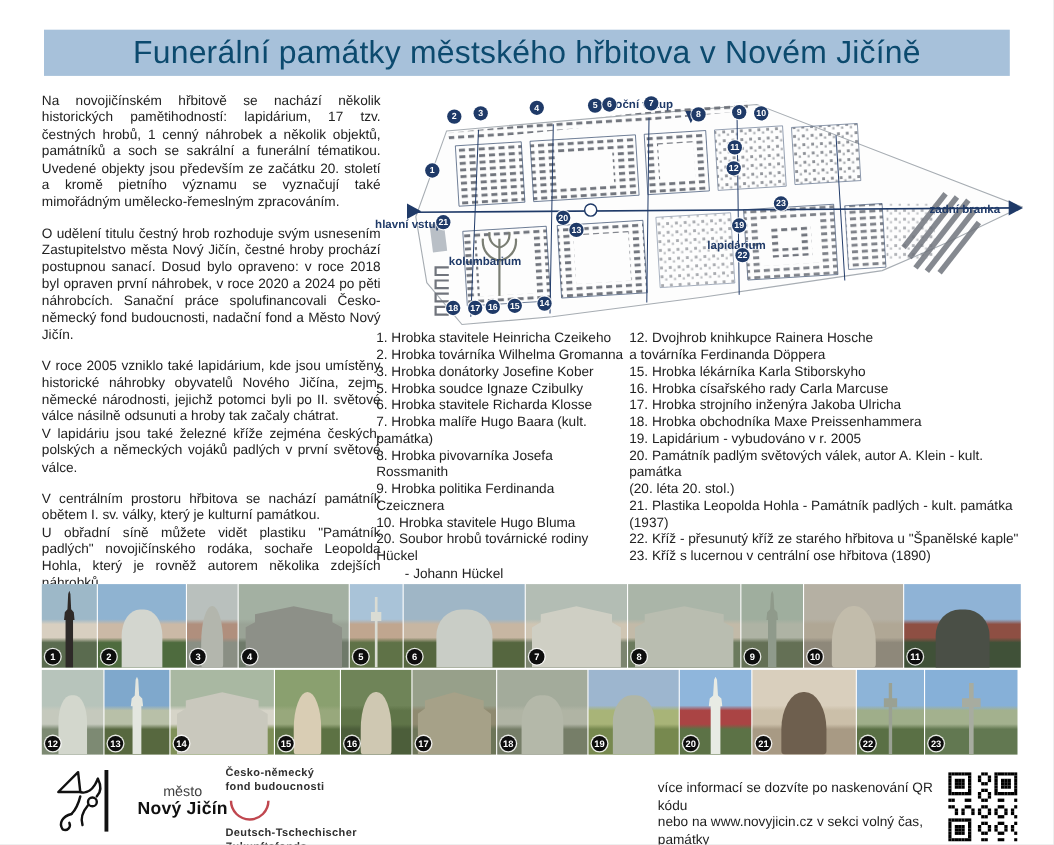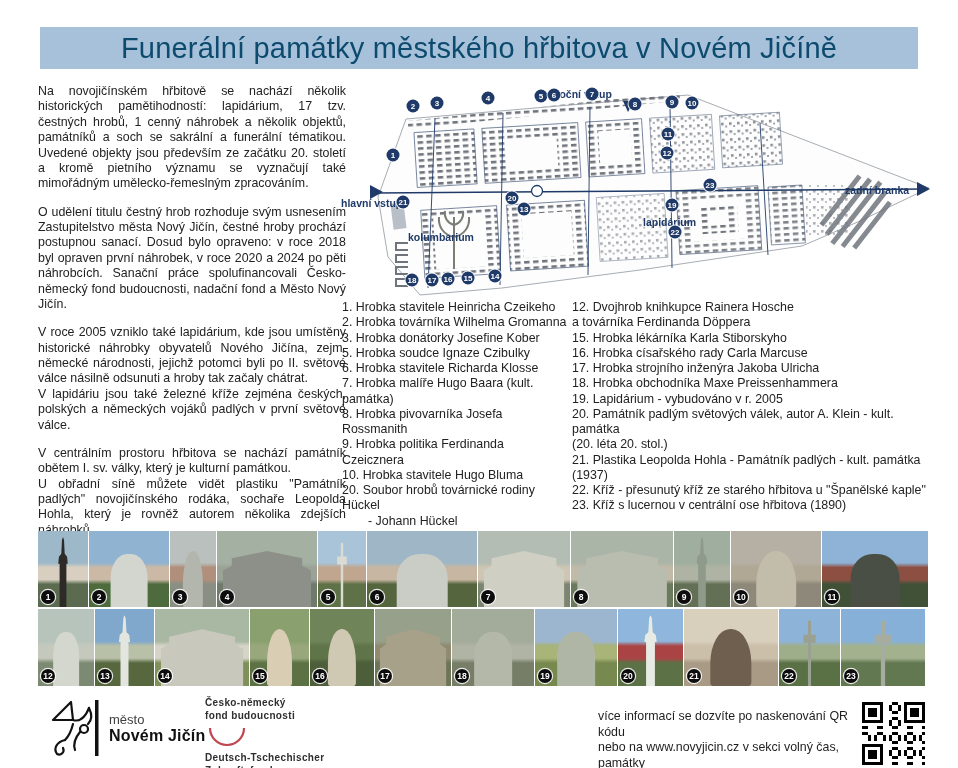--- a/index.html
+++ b/index.html
@@ -40,21 +40,21 @@
   .m-obelisk{width:34%;height:92%;clip-path:polygon(30% 100%,30% 38%,22% 38%,26% 28%,40% 24%,44% 4%,50% 0,56% 4%,60% 24%,74% 28%,78% 38%,70% 38%,70% 100%);}
   .m-stele{width:46%;height:70%;border-radius:45% 45% 0 0;}
   .m-maus{width:88%;height:80%;clip-path:polygon(0 100%,0 40%,10% 32%,10% 20%,50% 8%,90% 20%,90% 32%,100% 40%,100% 100%);}
   .m-statue{width:44%;height:74%;border-radius:48% 48% 8% 8%/60% 60% 6% 6%;}
   .m-cross{width:42%;height:90%;clip-path:polygon(44% 100%,44% 38%,26% 38%,26% 26%,44% 26%,44% 6%,56% 6%,56% 26%,74% 26%,74% 38%,56% 38%,56% 100%);}
   .pbadge{position:absolute;left:3px;bottom:3px;width:14px;height:14px;border-radius:50%;background:#0d0d0d;
           color:#fff;font-size:8.5px;font-weight:bold;display:flex;align-items:center;justify-content:center;
           box-shadow:0 0 0 1.2px rgba(255,255,255,.85);}
 
   
-  .footer-citylogo{position:absolute;left:45px;top:698px;display:flex;align-items:center;gap:6px;}
+  .footer-citylogo{position:absolute;left:45px;top:698px;display:flex;align-items:center;gap:22px;text-align:center;}
   .citylogo-text .l1{font-size:13px;color:#3f3f3f;}
   .citylogo-text .l2{font-size:16px;font-weight:bold;color:#101010;letter-spacing:.2px;}
   .footer-fund{position:absolute;left:205px;top:697px;font-size:10px;color:#2f2f2f;line-height:1.25;}
   .footer-fund .blk{white-space:pre-line;font-weight:bold;letter-spacing:.35px;}
   .footer-fund svg{display:block;margin:4px 0 4px 2px;}
   .footer-info{position:absolute;left:598px;top:709px;width:262px;font-size:12.4px;line-height:1.25;
                color:#1e1e1e;white-space:pre-line;}
   .qr{position:absolute;left:862px;top:702px;width:63px;height:63px;background:#fff;}
 </style>
 </head>
@@ -321,21 +321,21 @@
         <path d="M28,22 C34,24 40,20 44,10"></path>
         <path d="M44,10 C47,16 47,22 43,26"></path>
         <path d="M28,26 C26,34 24,38 20,42"></path>
         <path d="M20,42 C12,44 8,50 12,56 C16,58 20,54 18,50"></path>
         <circle cx="39" cy="31" r="4"></circle>
         <path d="M35,34 C30,40 28,46 30,52"></path>
       </g>
     </svg>
     <div class="citylogo-text">
       <div class="l1">město</div>
-      <div class="l2">Novém Jičín</div>
+      <div class="l2">Nový Jičín</div>
     </div>
   </div>
 
   <div class="footer-fund">
     <div class="blk">Česko-německý
 fond budoucnosti</div>
     <svg width="40" height="22" viewBox="0 0 40 22">
       <path d="M3,2 A17,17 0 0 0 37,2" fill="none" stroke="#c0474f" stroke-width="2.2"></path>
     </svg>
     <div class="blk">Deutsch-Tschechischer

